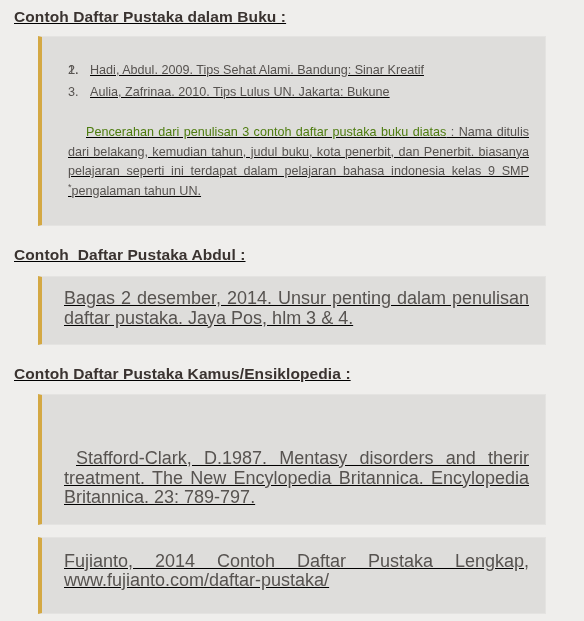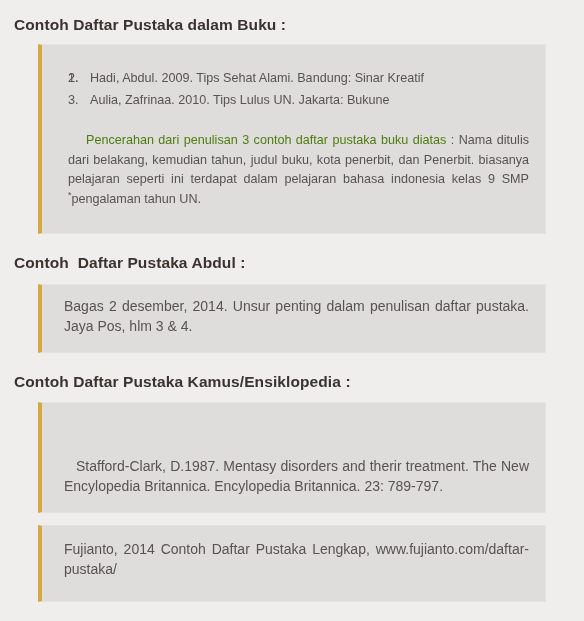--- a/index.html
+++ b/index.html
@@ -11,21 +11,22 @@
     height: 621px;
     background: #efeeec;
     font-family: "Liberation Sans", sans-serif;
     overflow: hidden;
   }
   .page {
     width: 584px;
     height: 621px;
     position: relative;
     box-sizing: border-box;
-    padding: 8px 14px;
+    padding: 0 14px;
+    text-decoration: underline;
   }
   .section-heading {
     font-size: 15.5px;
     font-weight: bold;
     color: #3a3330;
     letter-spacing: 0.1px;
     white-space: pre;
     margin: 0;
     padding: 0;
   }
@@ -80,21 +81,21 @@
   .note-highlight {
     color: #4d7c0f;
   }
   .sup-star {
     vertical-align: super;
     font-size: 9px;
     line-height: 0;
   }
 
   .plain-para {
-    font-size: 14px;
+    font-size: 18px;
     color: #575350;
     line-height: 19.5px;
     text-align: justify;
     margin: 0;
     padding: 0;
   }
   .plain-para.indented {
     text-indent: 12px;
   }
 

